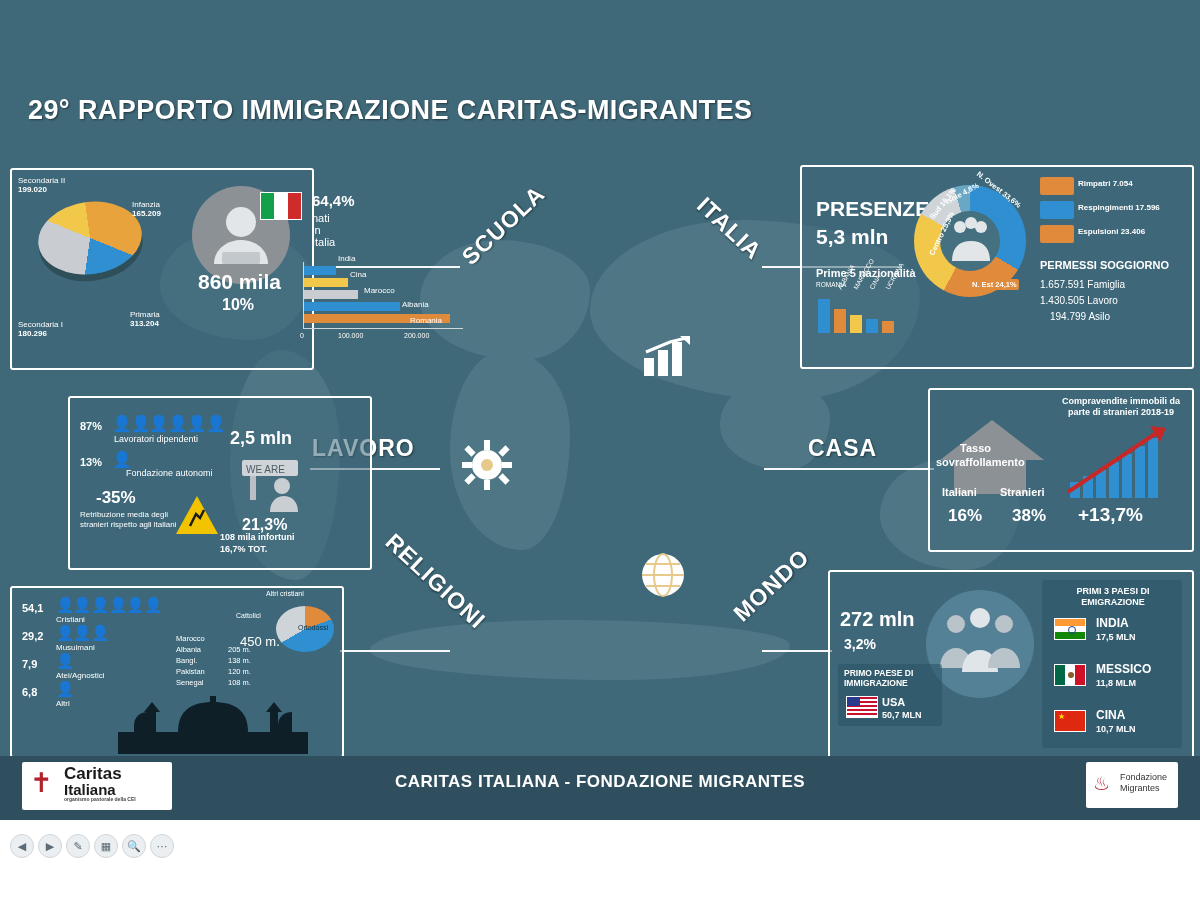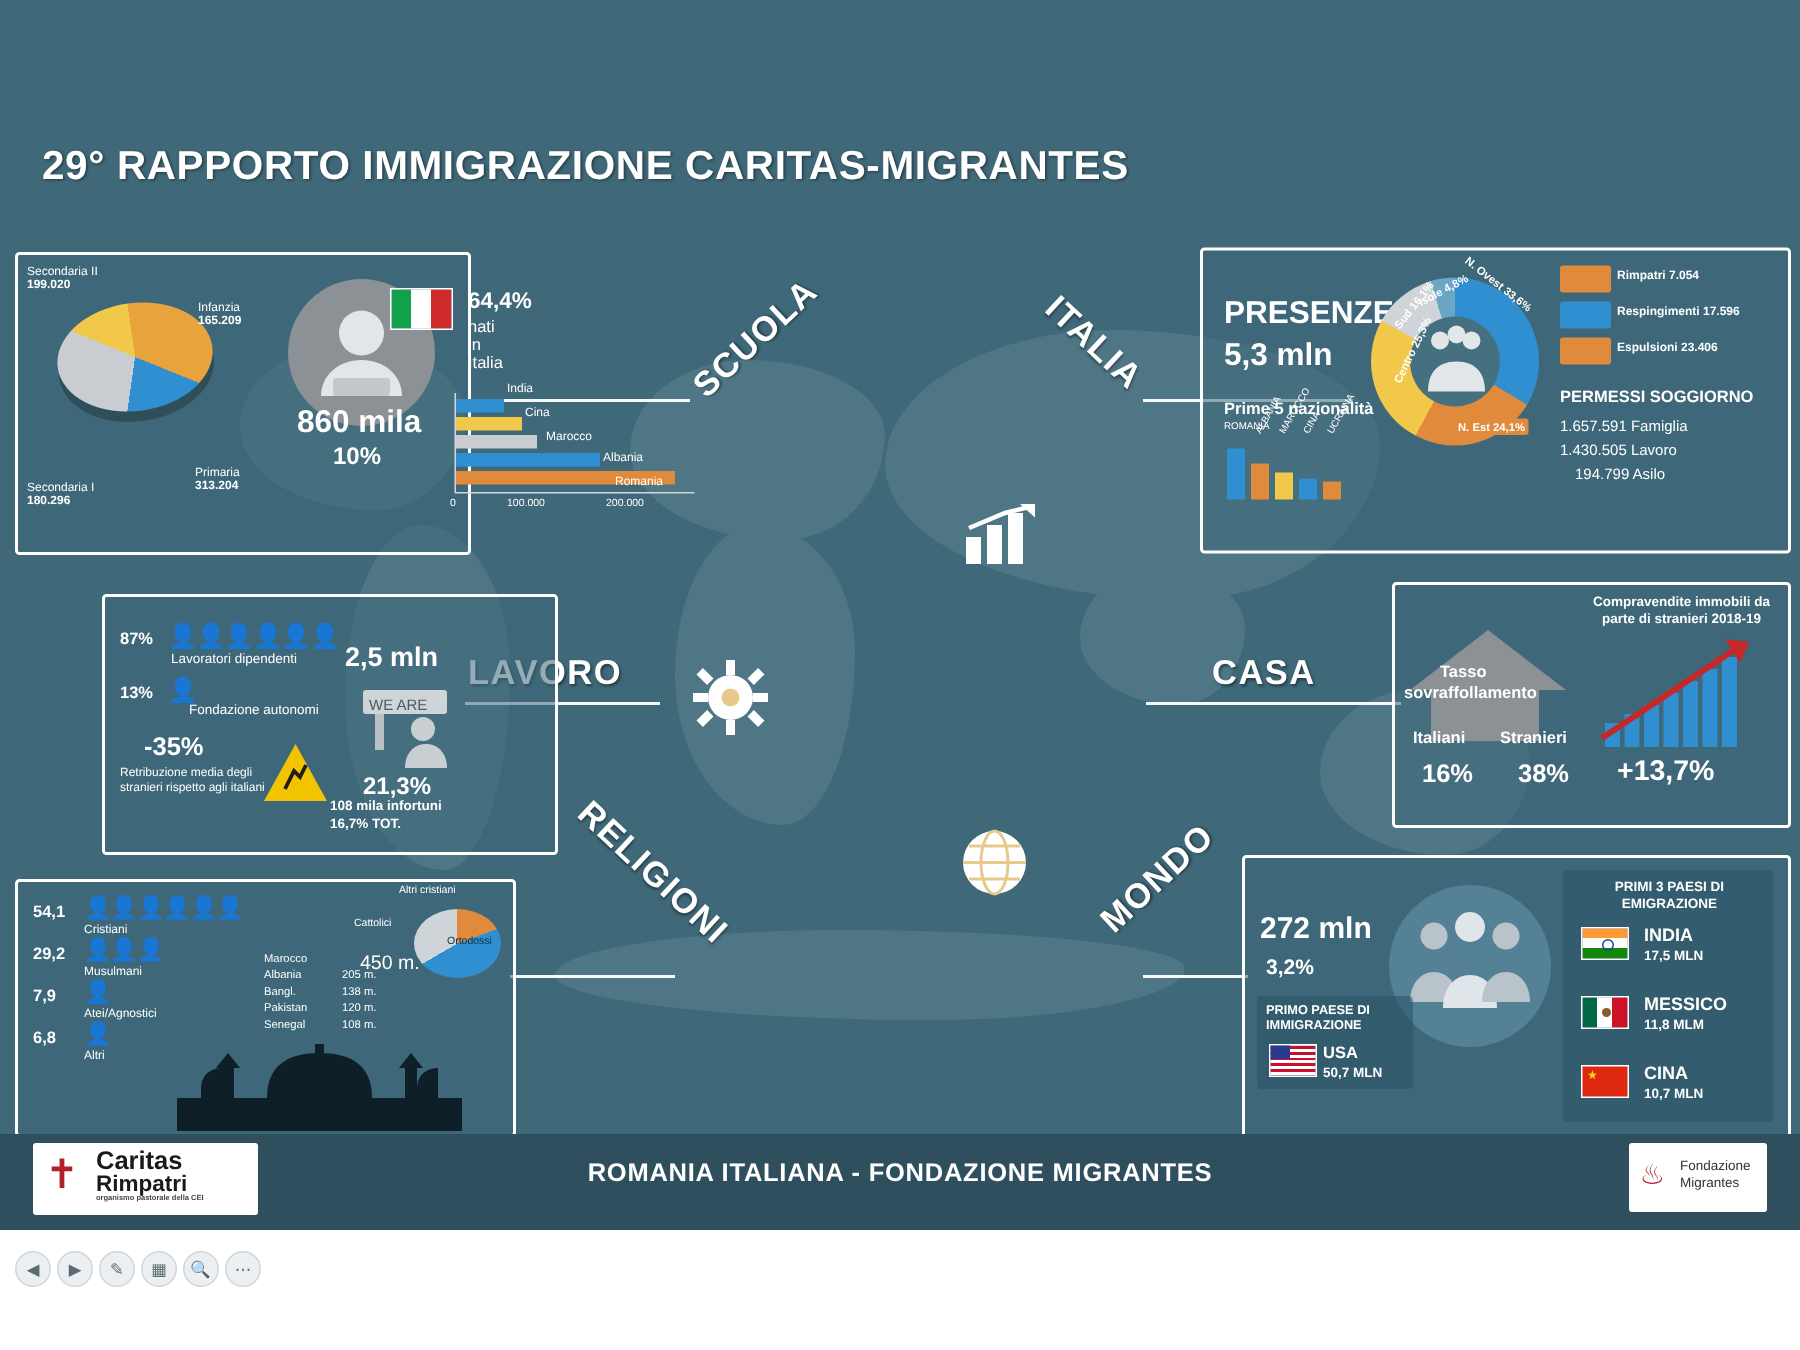--- a/index.html
+++ b/index.html
@@ -441,27 +441,27 @@
           <div class="flag-cn" style="left:12px;top:130px;">
               <span>★</span>
             </div>
           <div class="lbl b" style="left:54px;top:128px;font-size:12px;">CINA</div>
           <div class="lbl b" style="left:54px;top:144px;font-size:9px;">10,7 MLN</div>
         </div>
       </div>
     </div>
 
     <div class="footer"></div>
-    <div class="footer-text">ROMANIA ITALIANA - FONDAZIONE MIGRANTES</div>
+    <div class="footer-text">CARITAS ITALIANA - FONDAZIONE MIGRANTES</div>
 
     <div class="logo-caritas">
       <div class="cross">✝</div>
       <div class="lc-text">
         <div class="a">Caritas</div>
-        <div class="b">Rimpatri</div>
+        <div class="b">Italiana</div>
         <div class="c">organismo pastorale della CEI</div>
       </div>
     </div>
 
     <div class="logo-migrantes">
       <div class="lm-mark">♨</div>
       <div class="lm-text">
         <div>Fondazione</div>
         <div>Migrantes</div>
       </div>

